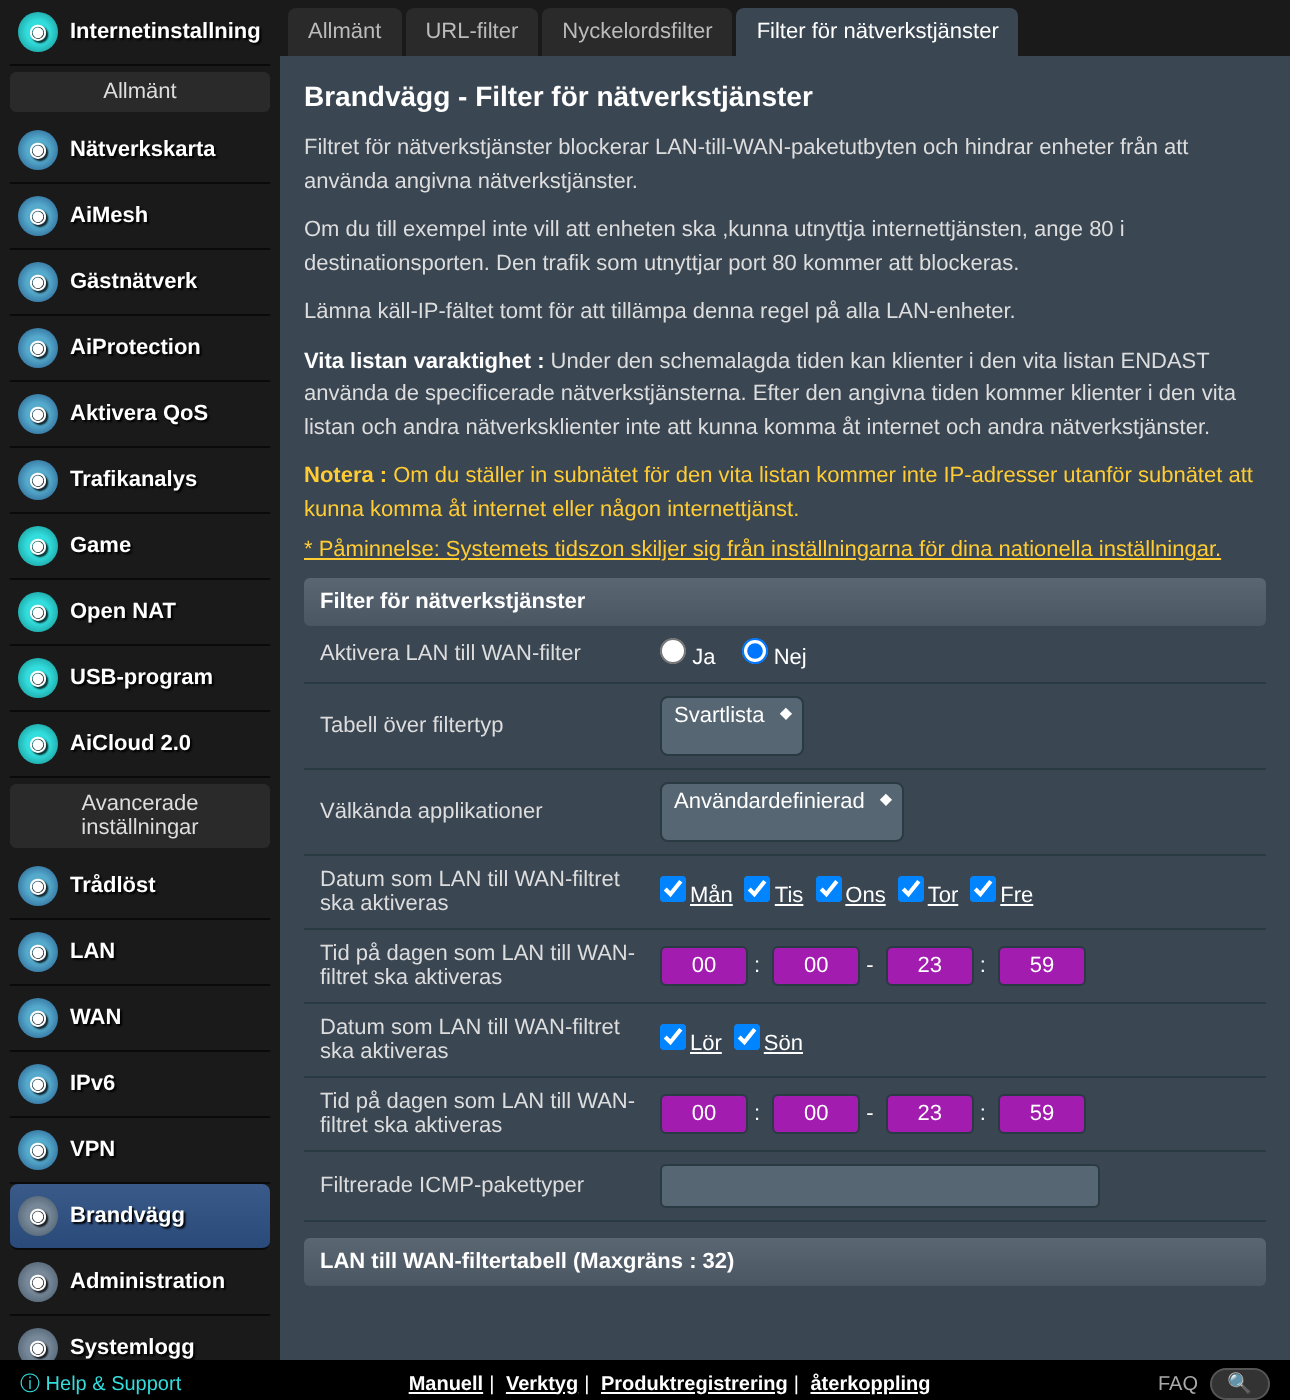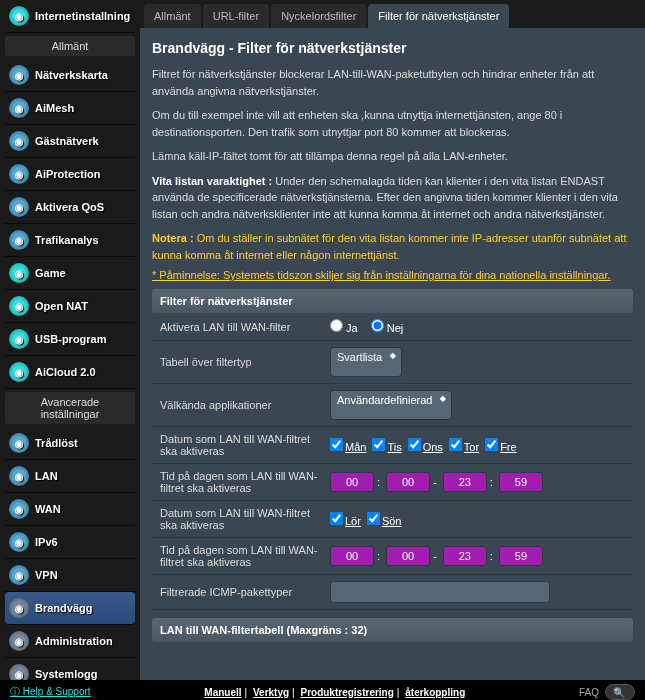--- a/index.html
+++ b/index.html
@@ -33,21 +33,21 @@
 .chk-lbl { color: #fff; margin-right: 6px; font-size: 11px; text-decoration: underline; }
 .chk-lbl input { accent-color: #0084ff; margin-right: 2px; }
 .time-in { width: 44px; background: #a21caf; color: #fff; border: 1px solid #2a3a42; border-radius: 3px; padding: 3px; text-align: center; font-size: 11px; }
 .time-sep { color: #fff; margin: 0 3px; }
 .text-in { background: #566672; border: 1px solid #2a3a42; border-radius: 3px; padding: 4px; color: #fff; font-size: 11px; }
 .footer { background: #000; padding: 4px 10px; font-size: 10px; color: #888; }
 .footer .row1 { display: flex; justify-content: space-between; align-items: center; }
 .footer-links { color: #fff; font-weight: bold; }
 .footer-links .sep { margin: 0 3px; font-weight: normal; }
 .footer-links u { }
-.help { color: #3dd; text-decoration: underline; }
+.help { color: #3dd; }
 .faq { color: #aaa; }
 .search-btn { background: #333; border: 1px solid #555; border-radius: 10px; width: 30px; height: 16px; color: #ccc; font-size: 10px; margin-left: 6px; }
 </style>
 </head>
 <body>
 
 <div class="container">
   <div class="sidebar">
     <div class="side-item">
         <span class="icon aqua">◉</span>

